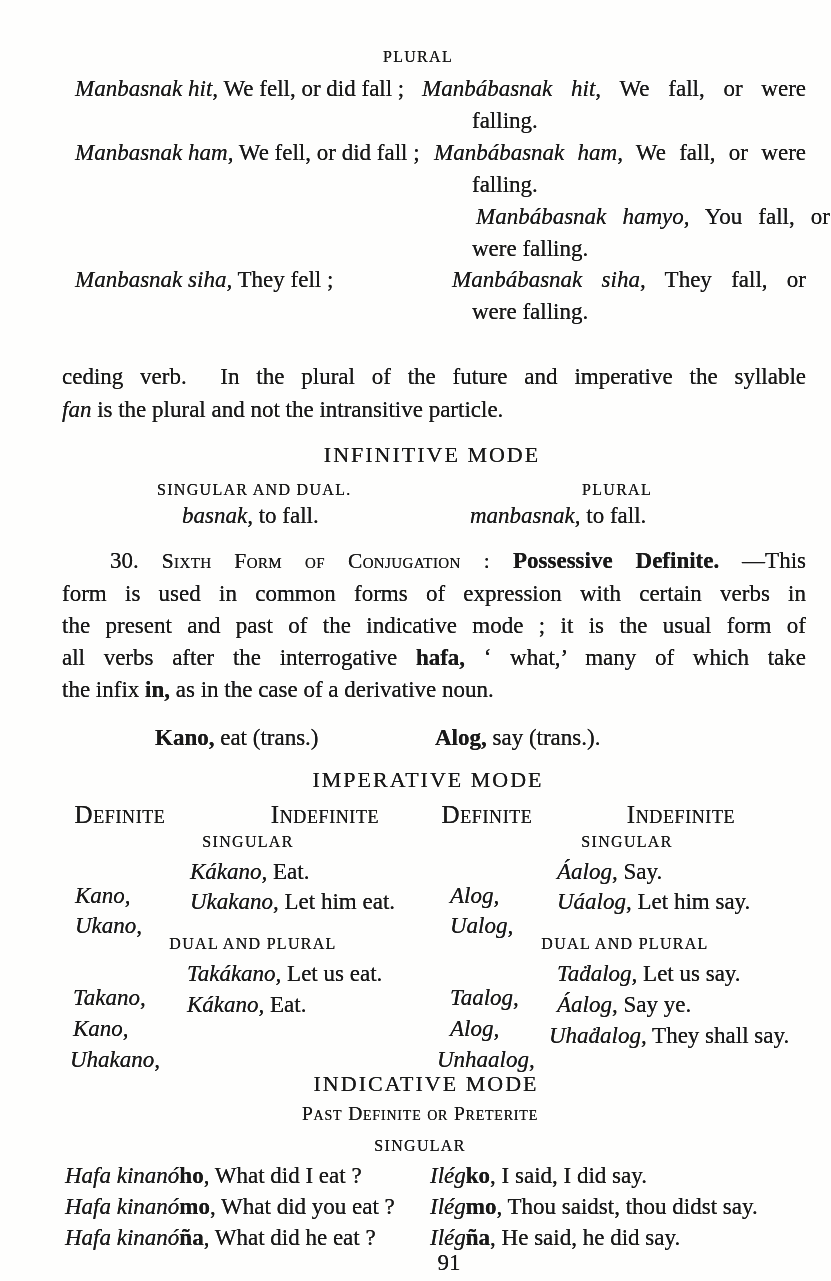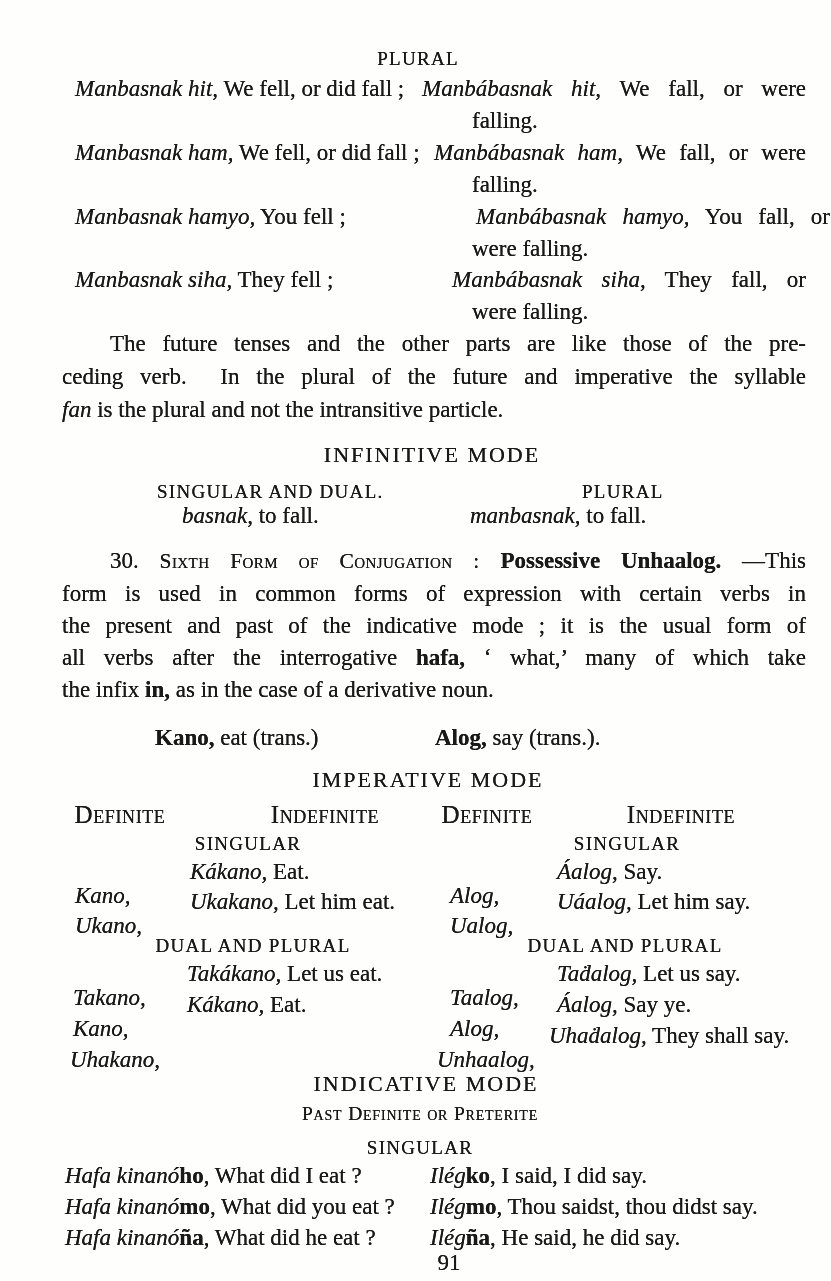--- a/index.html
+++ b/index.html
@@ -10,60 +10,58 @@
     font-family:"Liberation Serif","DejaVu Serif",serif;
     font-size:23px;
     text-shadow:0 0 0.45px currentColor;
     overflow:hidden;
   }
   .ln{position:absolute;white-space:nowrap;line-height:1.25;}
   .jln{position:absolute;line-height:1.25;text-align:justify;text-align-last:justify;}
   .ctr{transform:translateX(-50%);}
   .it{font-style:italic;margin-top:24px;}
   .b{font-weight:bold;}
-  .caps{font-size:19px;letter-spacing:1.3px;}
+  .caps{font-size:16px;letter-spacing:1.3px;}
   .mode{font-size:22px;letter-spacing:2px;}
   .h-def{font-size:25px;font-variant:small-caps;letter-spacing:0.6px;}
   .tense{font-size:19.5px;font-variant:small-caps;letter-spacing:0.8px;}
   .sec-sc{font-size:21.5px;font-variant:small-caps;letter-spacing:0.4px;}
 </style>
 </head>
 <body>
 
 <div class="page">
 
   <div class="ln caps ctr" style="top:47px;left:418px">PLURAL</div>
 
   <div class="ln" style="top:75px;left:75px"><span class="it">Manbasnak hit,</span><span> We fell, or did fall ;</span></div>
   <div class="jln" style="top:75px;left:422px;width:384px"><span class="it">Manbábasnak hit,</span><span> We fall, or were</span></div>
   <div class="ln" style="top:107px;left:472px">falling.</div>
 
   <div class="ln" style="top:139px;left:75px"><span class="it">Manbasnak ham,</span><span> We fell, or did fall ;</span></div>
   <div class="jln" style="top:139px;left:434px;width:372px"><span class="it">Manbábasnak ham,</span><span> We fall, or were</span></div>
   <div class="ln" style="top:171px;left:472px">falling.</div>
 
-  <div class="ln" style="top:203px;left:75px"><span class="it">Manbasnak hamyo,</span><span> You fell ;</span></div>
   <div class="jln" style="top:203px;left:476px;width:354px"><span class="it">Manbábasnak hamyo,</span><span> You fall, or</span></div>
   <div class="ln" style="top:235px;left:472px">were falling.</div>
 
   <div class="ln" style="top:266px;left:75px"><span class="it">Manbasnak siha,</span><span> They fell ;</span></div>
   <div class="jln" style="top:266px;left:452px;width:354px"><span class="it">Manbábasnak siha,</span><span> They fall, or</span></div>
   <div class="ln" style="top:298px;left:472px">were falling.</div>
 
-  <div class="jln" style="top:330px;left:110px;width:696px">The future tenses and the other parts are like those of the pre-</div>
   <div class="jln" style="top:363px;left:62px;width:744px">ceding verb.&nbsp; In the plural of the future and imperative the syllable</div>
   <div class="ln mode ctr" style="top:441px;left:432px">INFINITIVE MODE</div>
 
   <div class="ln" style="top:396px;left:62px"><span class="it">fan</span><span> is the plural and not the intransitive particle.</span></div>
   <div class="ln caps" style="top:480px;left:157px">SINGULAR AND DUAL.</div>
   <div class="ln caps" style="top:480px;left:582px">PLURAL</div>
   <div class="ln" style="top:502px;left:182px"><span class="it">basnak,</span><span> to fall.</span></div>
   <div class="ln" style="top:502px;left:470px"><span class="it">manbasnak,</span><span> to fall.</span></div>
 
-  <div class="jln" style="top:547px;left:110px;width:696px"><span>30.</span><span class="sec-sc"> Sixth Form of Conjugation : </span><span class="b">Possessive Unhaalog.</span><span> —This</span></div>
+  <div class="jln" style="top:547px;left:110px;width:696px"><span>30.</span><span class="sec-sc"> Sixth Form of Conjugation : </span><span class="b">Possessive Definite.</span><span> —This</span></div>
   <div class="jln" style="top:580px;left:62px;width:744px">form is used in common forms of expression with certain verbs in</div>
   <div class="jln" style="top:612px;left:62px;width:744px">the present and past of the indicative mode ; it is the usual form of</div>
   <div class="jln" style="top:644px;left:62px;width:744px"><span>all verbs after the interrogative </span><span class="b">hafa,</span><span> ‘ what,’ many of which take</span></div>
   <div class="ln" style="top:676px;left:62px"><span>the infix </span><span class="b">in,</span><span> as in the case of a derivative noun.</span></div>
 
   <div class="ln" style="top:724px;left:435px"><span class="b">Alog,</span><span> say (trans.).</span></div>
   <div class="ln" style="top:724px;left:155px"><span class="b">Kano,</span><span> eat (trans.)</span></div>
 
   <div class="ln mode ctr" style="top:766px;left:428px">IMPERATIVE MODE</div>
 

